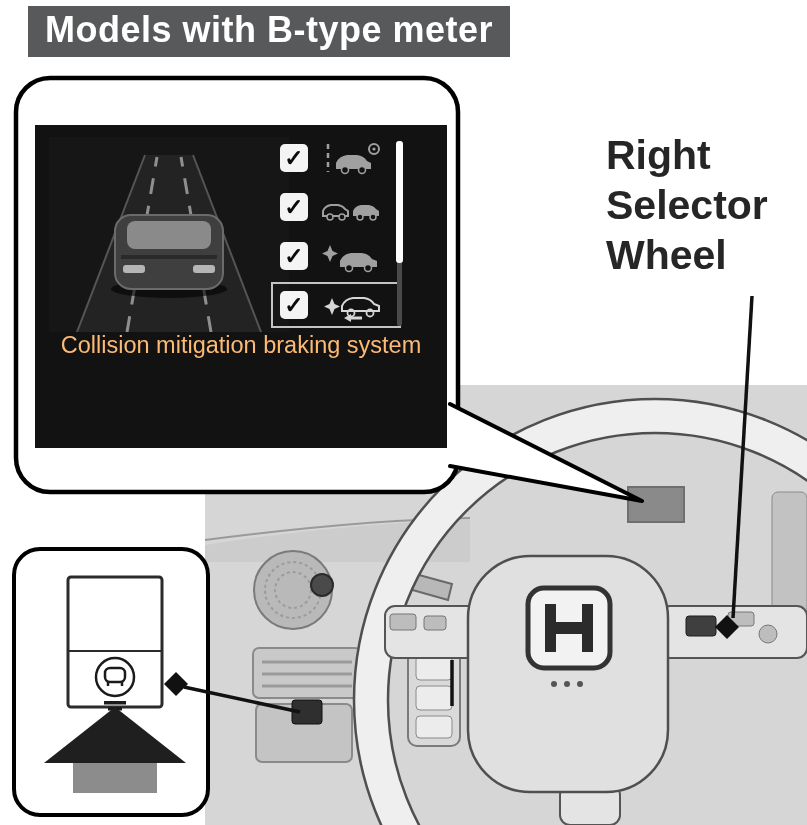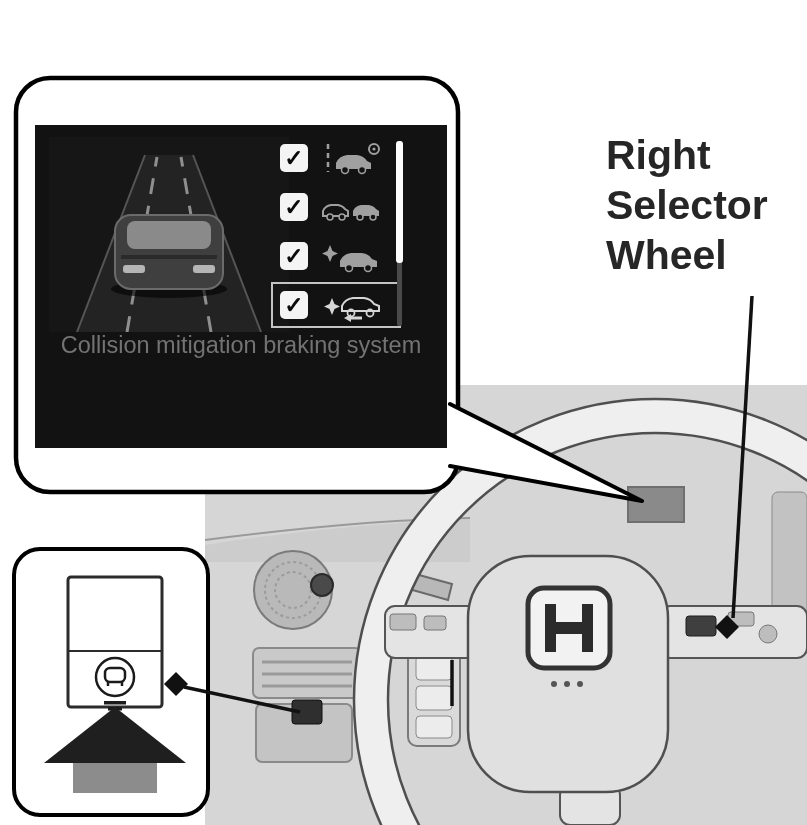--- a/index.html
+++ b/index.html
@@ -38,21 +38,21 @@
   .scroll-track{
     position:absolute;right:45px;top:16px;width:5px;height:185px;
     background:#4a4a4a;border-radius:2px;
   }
   .scroll-thumb{
     position:absolute;right:44px;top:16px;width:7px;height:122px;
     background:#fcfcfc;border-radius:3px;
   }
   .display-caption{
     position:absolute;left:0;right:0;top:206px;
-    text-align:center;color:#737373;font-size:23.5px;line-height:28px;
+    text-align:center;color:#fdba74;font-size:23.5px;line-height:28px;
     padding:0 22px;
   }
 
   .rsw-label{
     position:absolute;left:606px;top:130px;width:210px;z-index:10;
     color:#262626;font-size:41px;font-weight:600;line-height:50px;
   }
   .sss-label{
     position:absolute;left:386px;top:701px;width:346px;z-index:10;
     background:#c9c9c9;color:#1c1c1c;
@@ -127,20 +127,21 @@
       <circle cx="768" cy="634" r="9" fill="#bdbdbd" stroke="#777777"></circle>
       <rect x="686" y="616" width="30" height="20" rx="3" fill="#3f3f3f" stroke="#1f1f1f"></rect>
     </g>
 
     <g>
       <rect x="16" y="78" width="442" height="414" rx="34" fill="#ffffff" stroke="#000000" stroke-width="4.5"></rect>
       <path d="M450 404 L642 501 L450 466" fill="#ffffff" stroke="#000000" stroke-width="4" stroke-linejoin="round" stroke-linecap="round"></path>
     </g>
   </svg>
 
+  <div class="banner">Models with B-type meter</div>
 
   <div class="display">
     <svg class="road" width="240" height="195" viewBox="0 0 240 195">
       <rect width="240" height="195" fill="#161616"></rect>
       <polygon points="28,195 96,18 144,18 212,195" fill="#232323"></polygon>
       <line x1="28" y1="195" x2="96" y2="18" stroke="#555555" stroke-width="2"></line>
       <line x1="212" y1="195" x2="144" y2="18" stroke="#555555" stroke-width="2"></line>
       <line x1="78" y1="195" x2="108" y2="20" stroke="#8f8f8f" stroke-width="3" stroke-dasharray="16 12"></line>
       <line x1="162" y1="195" x2="132" y2="20" stroke="#8f8f8f" stroke-width="3" stroke-dasharray="16 12"></line>
       <g>

